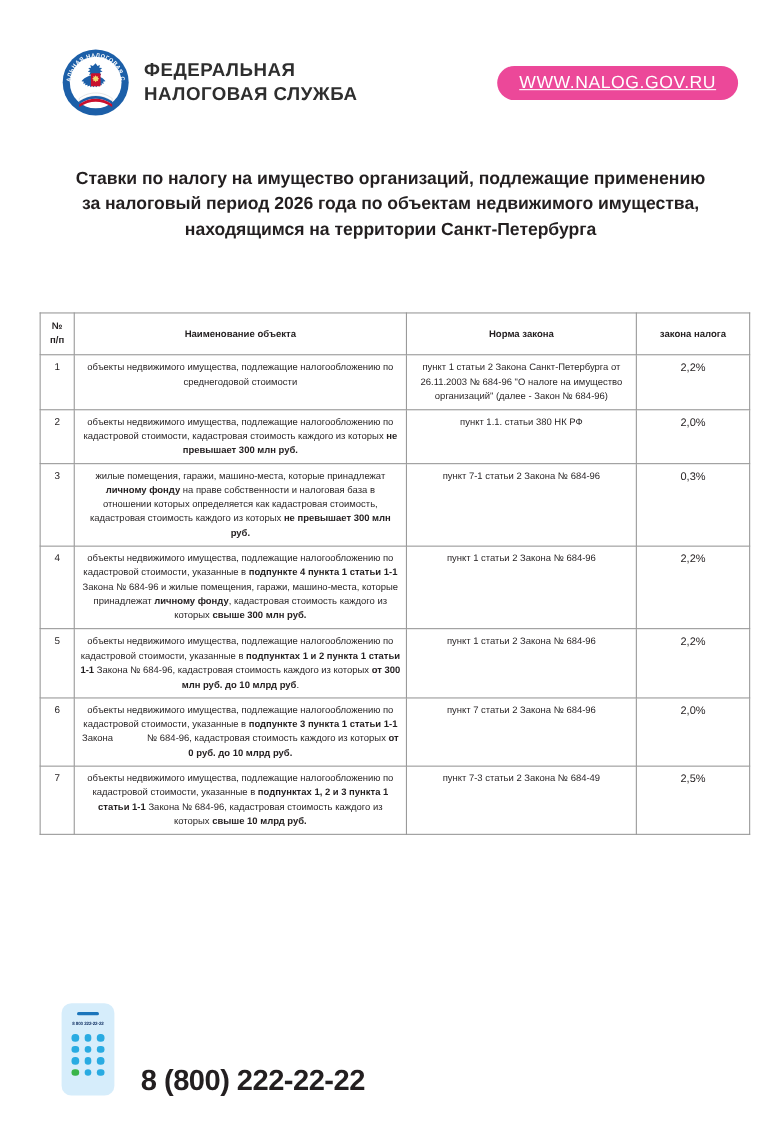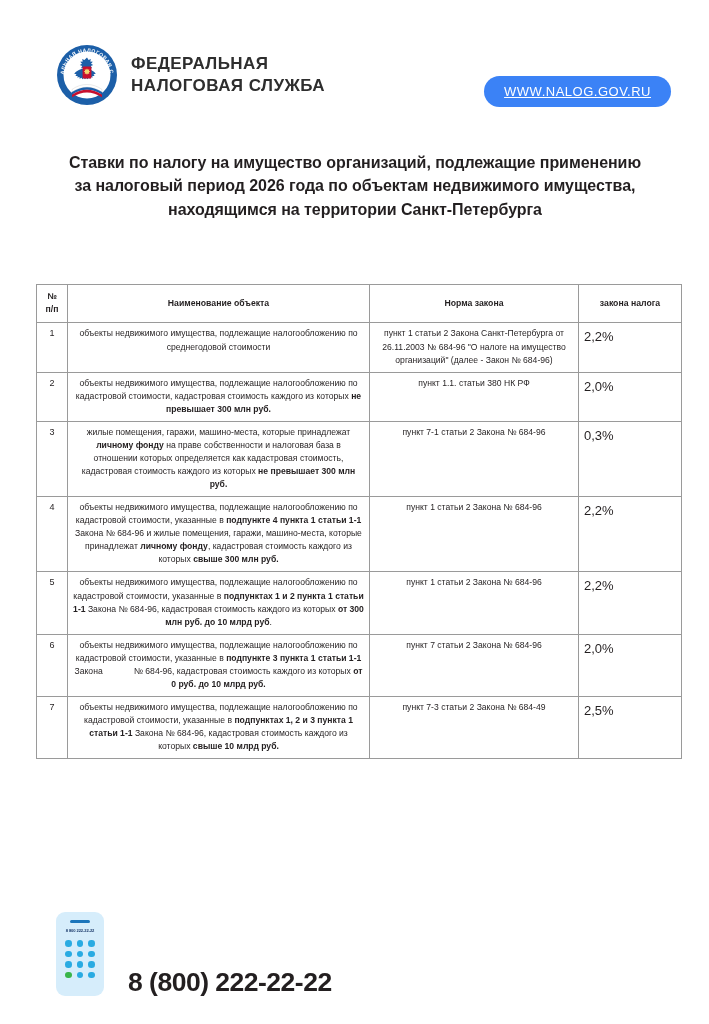--- a/index.html
+++ b/index.html
@@ -38,28 +38,28 @@
     line-height: 1.28;
     font-size: 17px;
     font-weight: bold;
     letter-spacing: 0.45px;
     color: #2e2e2e;
     white-space: pre-line;
   }
   .url-badge {
     position: absolute;
     right: 38px;
-    top: 34px;
+    top: 18px;
     height: 31px;
     min-width: 182px;
     padding: 0 20px;
     border-radius: 16px;
-    background: #3b82f6;
+    background: #ec4899;
     color: #ffffff;
-    font-size: 13px;
+    font-size: 16px;
     font-weight: normal;
     letter-spacing: 0.5px;
     display: flex;
     align-items: center;
     justify-content: center;
   }
 
   
   .doc-title {
     position: absolute;
@@ -109,22 +109,23 @@
   }
   th.h-num { line-height: 1.25; white-space: pre-line; }
 
   td.cell-num {
     text-align: center;
     vertical-align: top;
     padding-top: 5px;
     font-size: 9px;
   }
   td.cell-rate {
+    text-align: center;
     vertical-align: middle;
-    font-size: 13px;
+    font-size: 10px;
     margin-left: 24px;
   }
   td.cell-name, td.cell-norm { text-align: center; }
   td.cell-name b, td.cell-norm b { font-weight: bold; }
 
   
   .footer {
     position: absolute;
     left: 0; right: 0;
     top: 876px;

